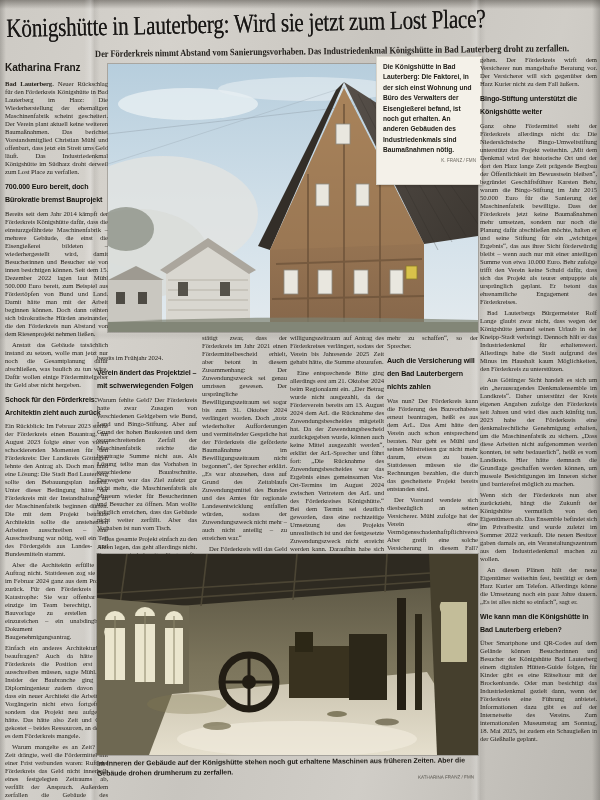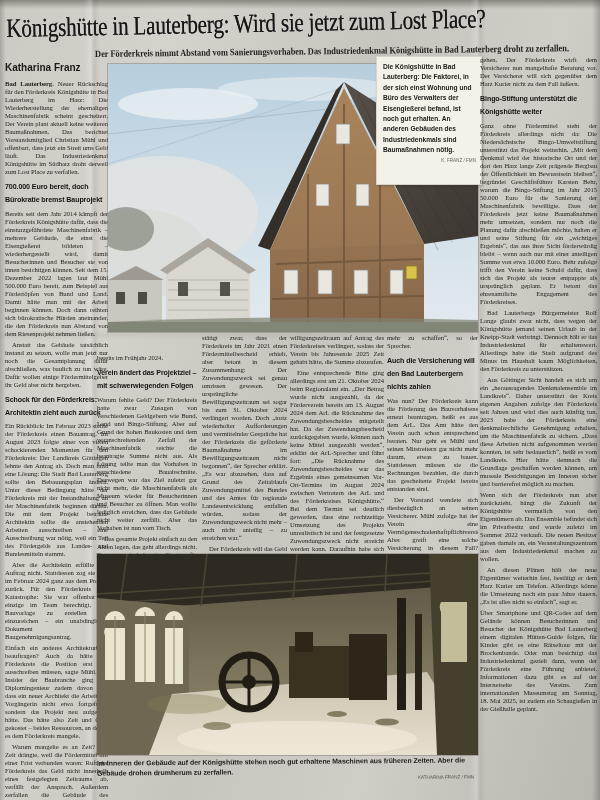--- a/index.html
+++ b/index.html
@@ -218,20 +218,21 @@
 </div>
 
 <div class="col" id="col6">
   <p class="noindent">gehen. Der Förderkreis wirft dem Versicherer nun mangelhafte Beratung vor. Der Versicherer will sich gegenüber dem Harz Kurier nicht zu dem Fall äußern.</p>
   <h3>Bingo-Stiftung unterstützt die Königshütte weiter</h3>
   <p class="noindent">Ganz ohne Fördermittel steht der Förderkreis allerdings nicht da: Die Niedersächsische Bingo-Umweltstiftung unterstützt das Projekt weiterhin. „Mit dem Denkmal wird der historische Ort und der dort den Harz lange Zeit prägende Bergbau der Öffentlichkeit im Bewusstsein bleiben“, begründet Geschäftsführer Karsten Behr, warum die Bingo-Stiftung im Jahr 2015 50.000 Euro für die Sanierung der Maschinenfabrik bewilligte. Dass der Förderkreis jetzt keine Baumaßnahmen mehr umsetzen, sondern nur noch die Planung dafür abschließen möchte, halten er und seine Stiftung für ein „wichtiges Ergebnis“, das aus ihrer Sicht förderwürdig bleibt – wenn auch nur mit einer anteiligen Summe von etwa 10.000 Euro. Behr zufolge trifft den Verein keine Schuld dafür, dass sich das Projekt als teurer entpuppte als ursprünglich geplant. Er betont das ehrenamtliche Engagement des Förderkreises.</p>
   <p class="ind">Bad Lauterbergs Bürgermeister Rolf Lange glaubt zwar nicht, dass wegen der Königshütte jemand seinen Urlaub in der Kneipp-Stadt verbringt. Dennoch hält er das Industriedenkmal für erhaltenswert. Allerdings habe die Stadt aufgrund des Minus im Haushalt kaum Möglichkeiten, den Förderkreis zu unterstützen.</p>
   <p class="ind">Aus Göttinger Sicht handelt es sich um ein „herausragendes Denkmalensemble im Landkreis“. Daher unterstützt der Kreis eigenen Angaben zufolge den Förderkreis seit Jahren und wird dies auch künftig tun. 2023 habe der Förderkreis eine denkmalrechtliche Genehmigung erhalten, um die Maschinenfabrik zu sichern. „Dass diese Arbeiten nicht aufgenommen werden konnten, ist sehr bedauerlich“, heißt es vom Landkreis. Hier hätte demnach die Grundlage geschaffen werden können, um museale Besichtigungen im Inneren sicher und barrierefrei möglich zu machen.</p>
   <p class="noindent">Wenn sich der Förderkreis nun aber zurückzieht, hängt die Zukunft der Königshütte vermutlich von den Eigentümern ab. Das Ensemble befindet sich im Privatbesitz und wurde zuletzt im Sommer 2022 verkauft. Die neuen Besitzer gaben damals an, ein Veranstaltungszentrum aus dem Industriedenkmal machen zu wollen.</p>
   <p class="ind">An diesen Plänen hält der neue Eigentümer weiterhin fest, bestätigt er dem Harz Kurier am Telefon. Allerdings könne die Umsetzung noch ein paar Jahre dauern. „Es ist alles nicht so einfach“, sagt er.</p>
+  <h3>Wie kann man die Königshütte in Bad Lauterberg erleben?</h3>
   <p class="noindent">Über Smartphone und QR-Codes auf dem Gelände können Besucherinnen und Besucher der Königshütte Bad Lauterberg einem digitalen Hütten-Guide folgen, für Kinder gibt es eine Rätseltour mit der Brockenbande. Oder man besichtigt das Industriedenkmal gezielt dann, wenn der Förderkreis eine Führung anbietet. Informationen dazu gibt es auf der Internetseite des Vereins. Zum internationalen Museumstag am Sonntag, 18. Mai 2025, ist zudem ein Schaugießen in der Gießhalle geplant.</p>
 </div>
 
 <div class="photo" id="photoBottom">
   <svg viewBox="0 0 381 201" preserveAspectRatio="none">
     <defs>
       <linearGradient id="hall" x1="0" y1="0" x2="0" y2="1">
         <stop offset="0" stop-color="#55503f"></stop>
           <stop offset=".55" stop-color="#7c755c"></stop>
           <stop offset="1" stop-color="#8d866c"></stop>

